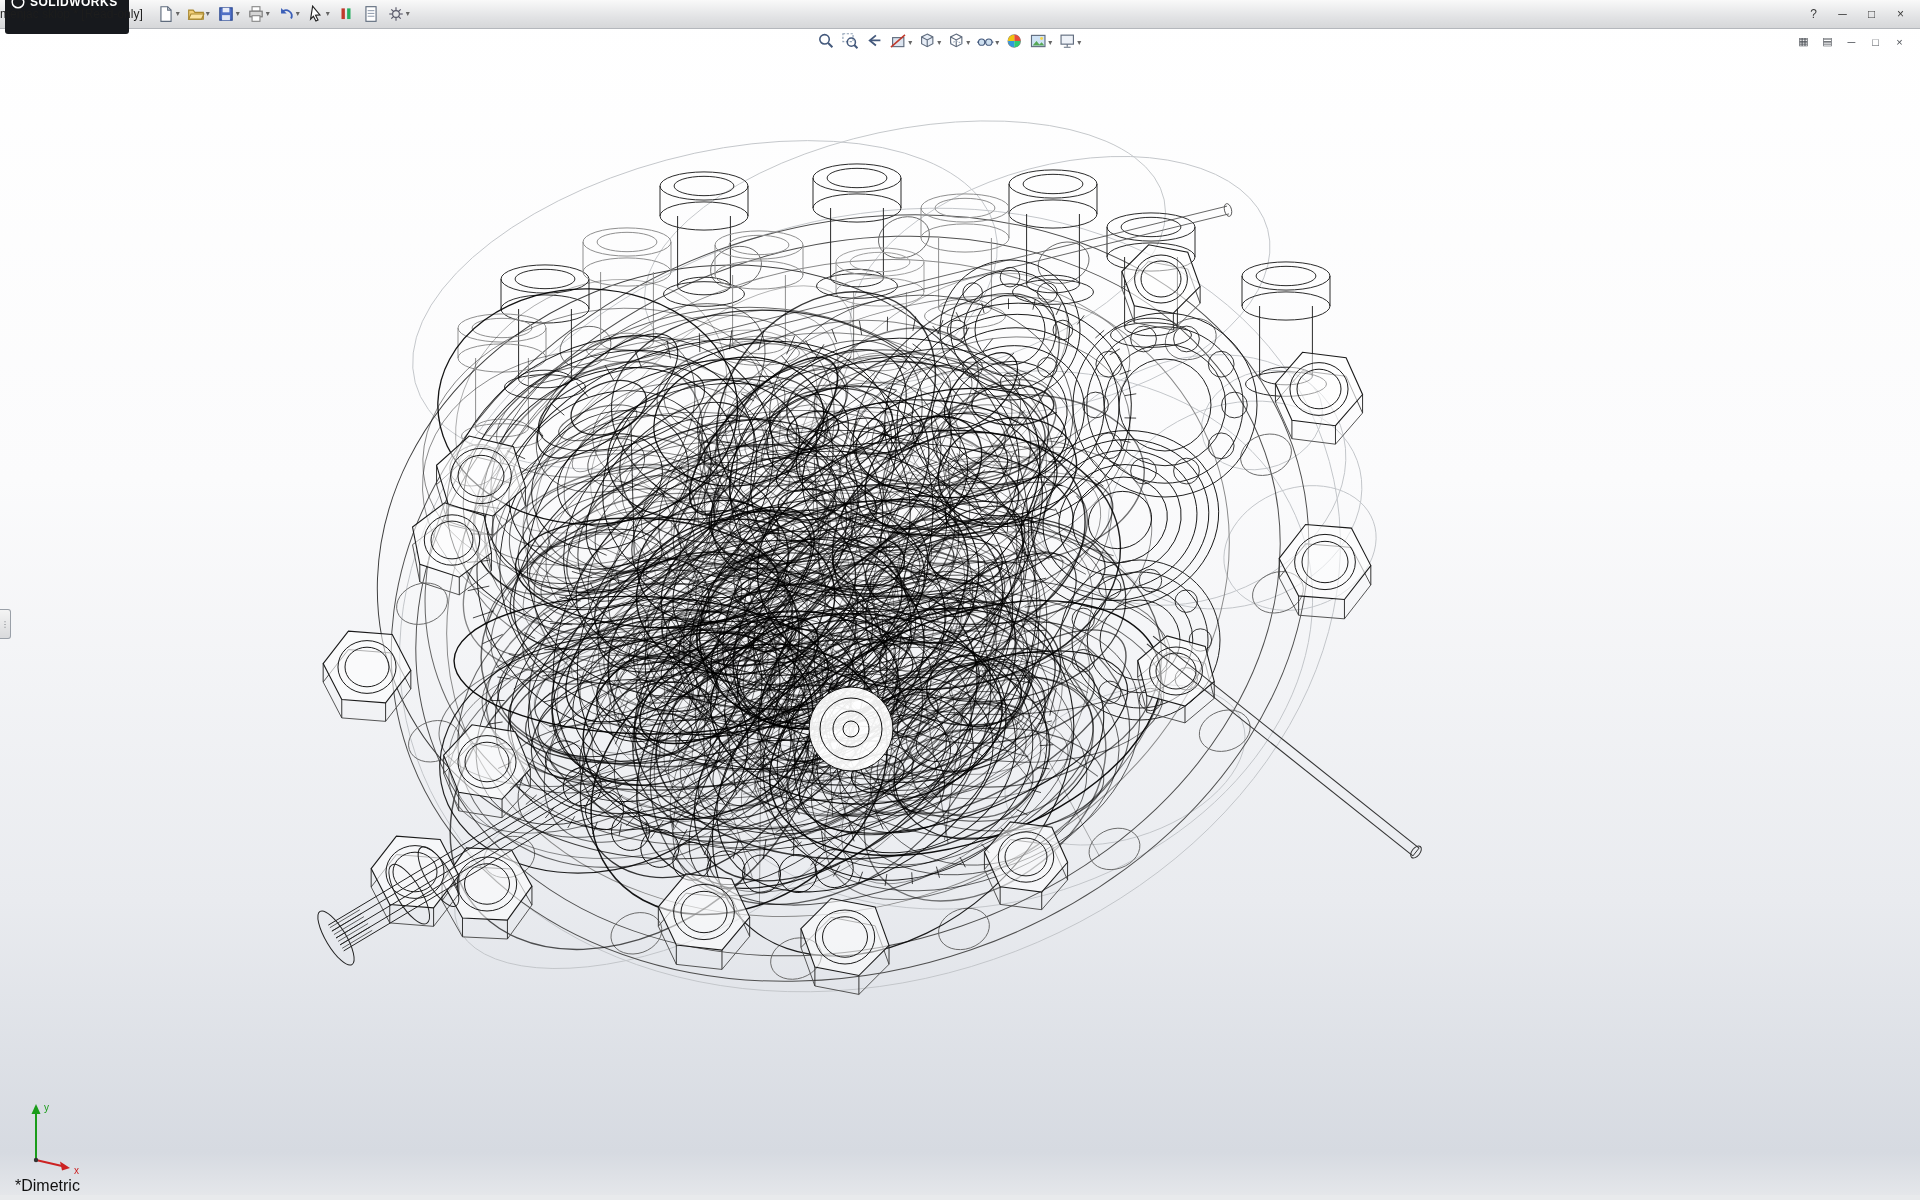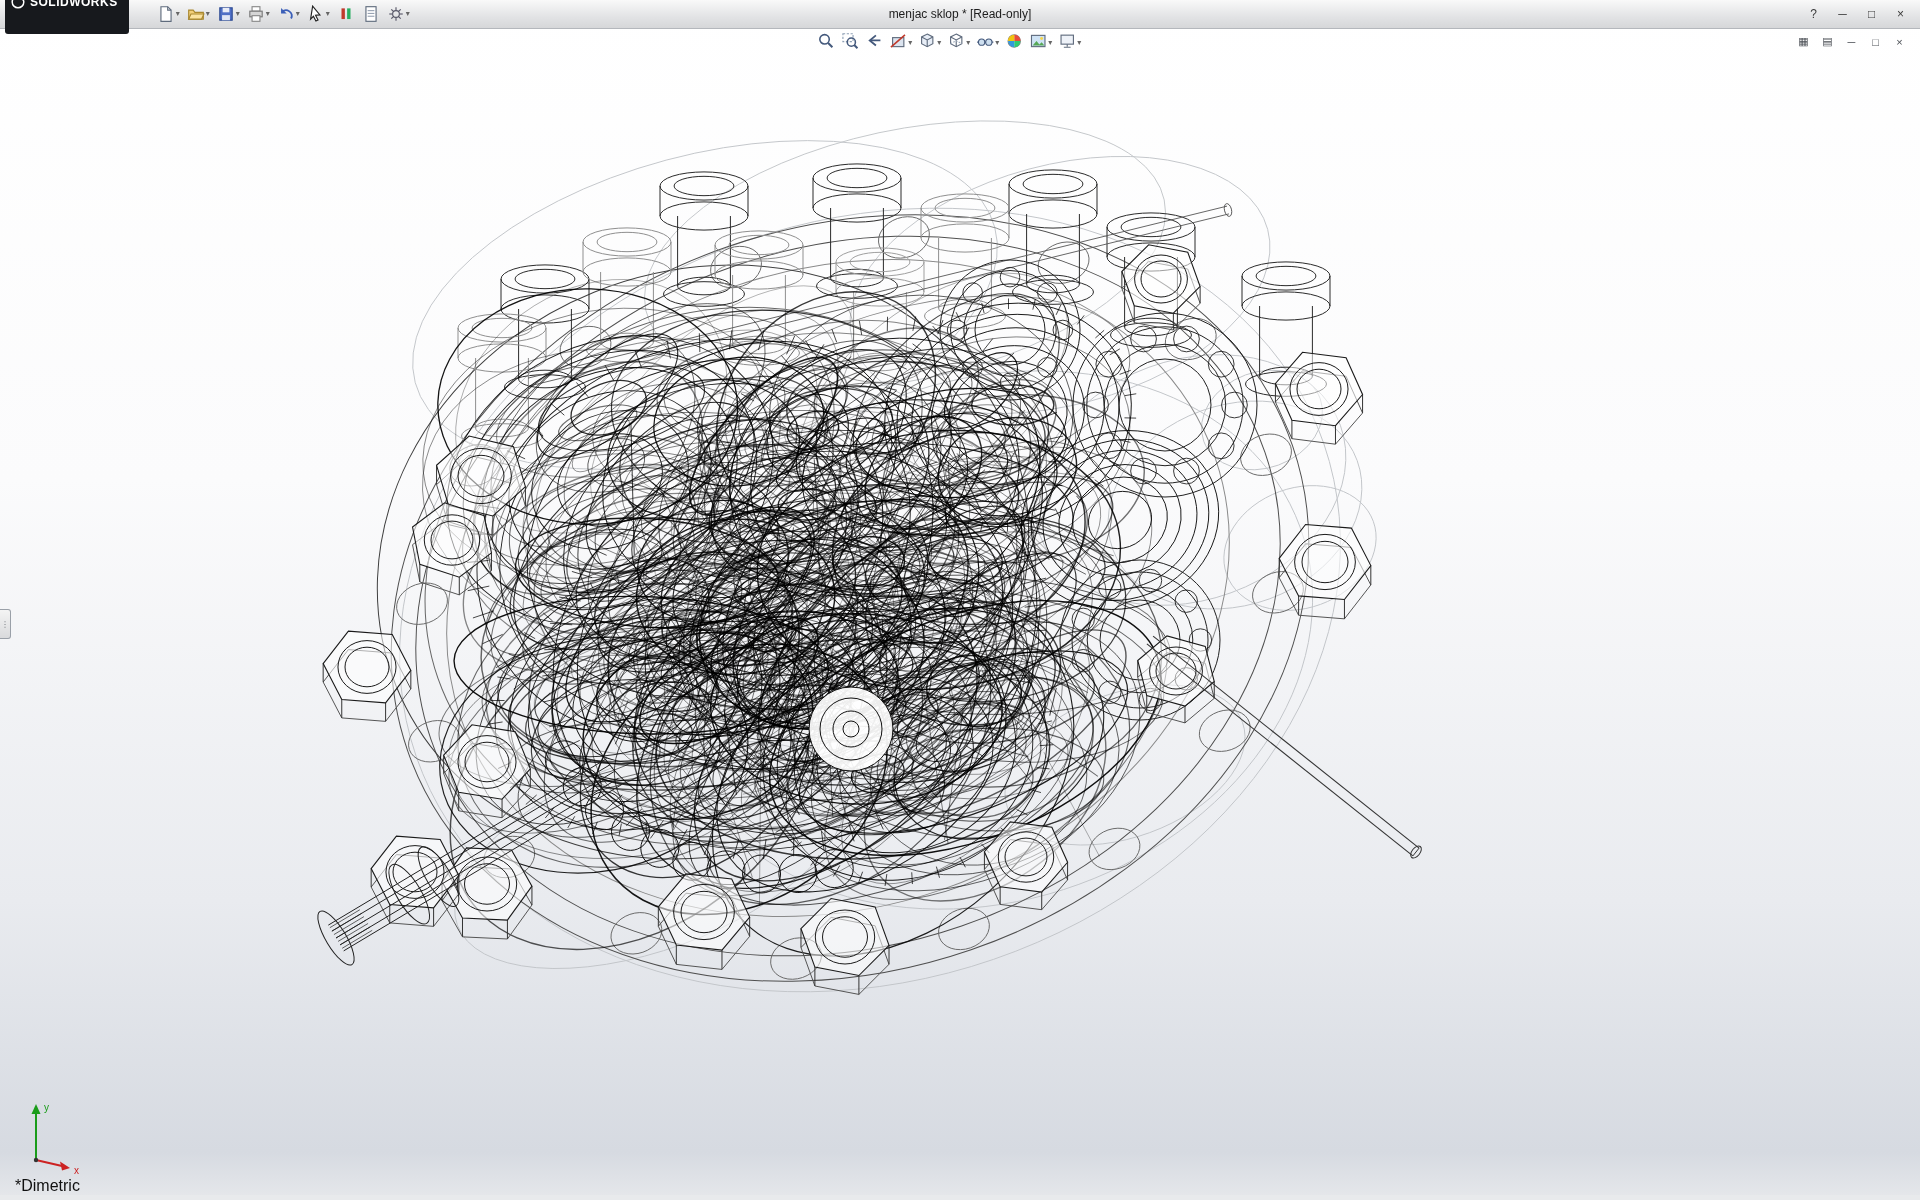--- a/index.html
+++ b/index.html
@@ -19,21 +19,21 @@
     margin-left:5px;height:39px;display:flex;align-items:flex-start;gap:5px;
     background:#17191d;color:#fff;border-radius:3px;padding:0 11px 0 6px;
     font-size:12px;font-weight:bold;letter-spacing:.5px;
   }
   .tb-icons{display:flex;align-items:center;margin-left:26px;gap:3px;z-index:2;}
   .tb-btn{height:24px;display:flex;align-items:center;justify-content:center;padding:0 2px;border-radius:2px;}
   .tb-btn .icon{display:flex;align-items:center;}
   .caret{font-size:8px;color:#666;margin-left:1px;line-height:1;}
   .title-text{
     position:absolute;left:0;right:0;top:0;height:28px;line-height:28px;
-    text-align:center;font-size:12px;color:#1d1d1d;pointer-events:none;z-index:1;
+    text-align:left;font-size:12px;color:#1d1d1d;pointer-events:none;z-index:1;
   }
   .win-controls{margin-left:auto;margin-right:6px;display:flex;gap:2px;z-index:2;}
   .win-btn{width:27px;height:19px;display:flex;align-items:center;justify-content:center;
     font-size:12px;color:#3c3c3c;border-radius:2px;}
   
   .viewtb{
     position:absolute;top:31px;left:50%;transform:translateX(-54%);
     display:flex;align-items:center;gap:2px;z-index:20;
   }
   .vt-btn{height:24px;display:flex;align-items:center;justify-content:center;padding:0 2px;border-radius:2px;}

